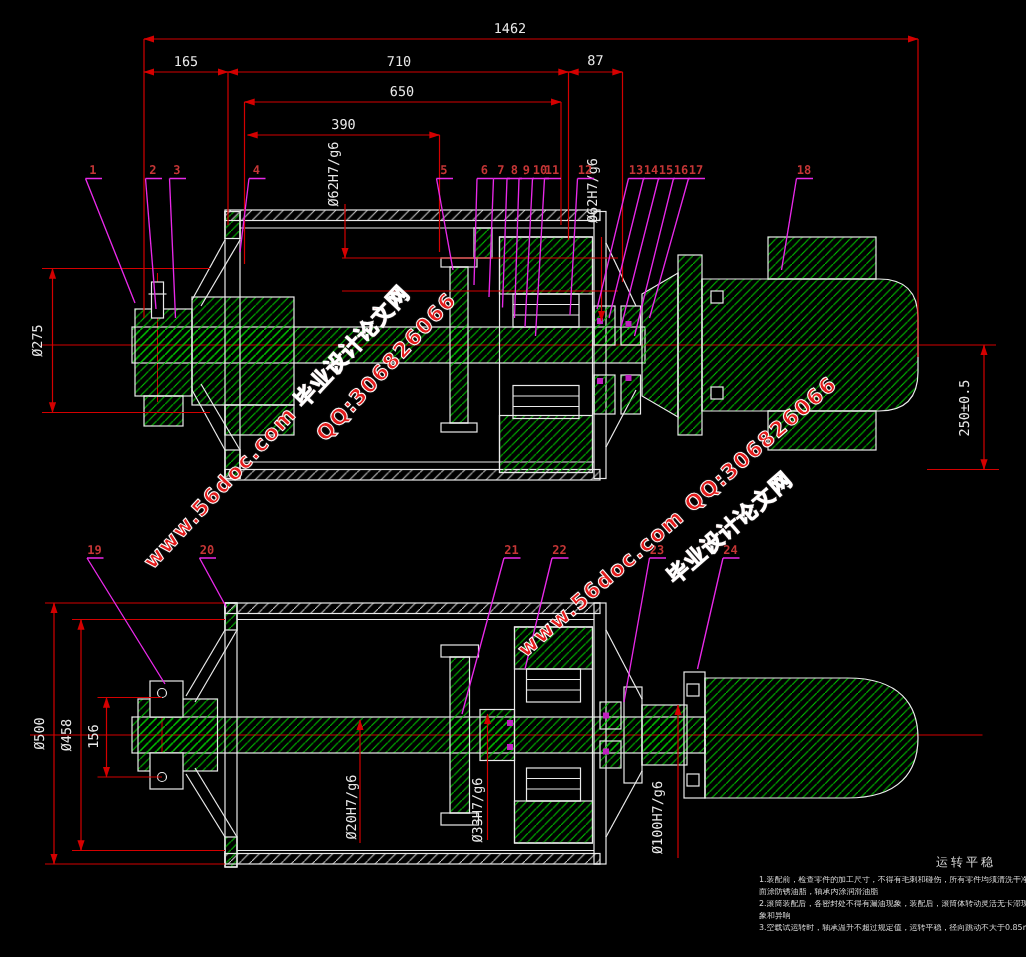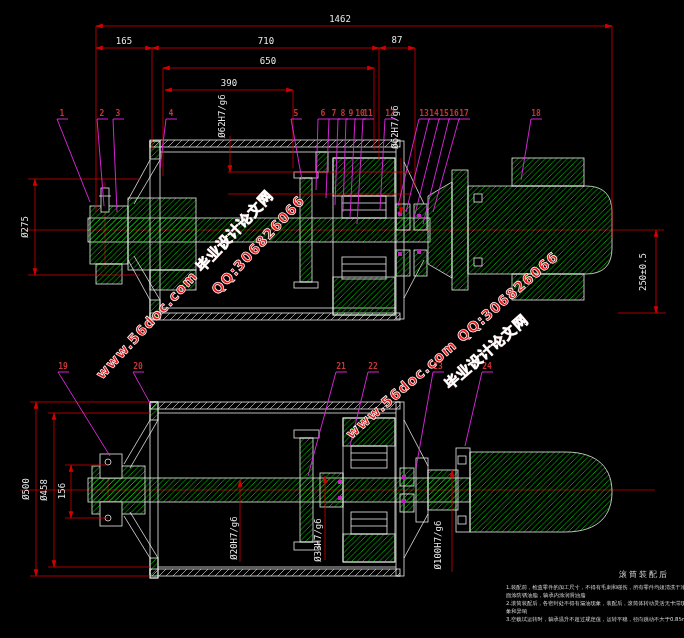--- a/index.html
+++ b/index.html
@@ -309,21 +309,21 @@
     <text class="partnum" x="438" y="369">23</text>
     <text class="partnum" x="487" y="369">24</text>
   </g>
 </svg>
 
 <div class="wm" style="left:185px;top:285px;transform:translate(-50%,-50%) rotate(-47deg);">www.56doc.com 毕业设计论文网</div>
 <div class="wm" style="left:258px;top:245px;transform:translate(-50%,-50%) rotate(-47deg);">QQ:306826066</div>
 <div class="wm" style="left:452px;top:345px;transform:translate(-50%,-50%) rotate(-41deg);">www.56doc.com  QQ:306826066</div>
 <div class="wm" style="left:487px;top:352px;transform:translate(-50%,-50%) rotate(-41deg);">毕业设计论文网</div>
 
-<div class="tech tech-title">滚筒装配后</div>
+<div class="tech tech-title">运转平稳</div>
 <div class="tech tech-lines">
   <div>1.装配前，检查零件的加工尺寸，不得有毛刺和碰伤，所有零件均须清洗干净并在配合</div>
   <div>面涂防锈油脂，轴承内涂润滑油脂</div>
   <div>2.滚筒装配后，各密封处不得有漏油现象，装配后，滚筒体转动灵活无卡滞现</div>
   <div>象和异响</div>
   <div>3.空载试运转时，轴承温升不超过规定值，运转平稳，径向跳动不大于0.85mm并符合图样要求。</div>
 </div>
 
 </div>
 

